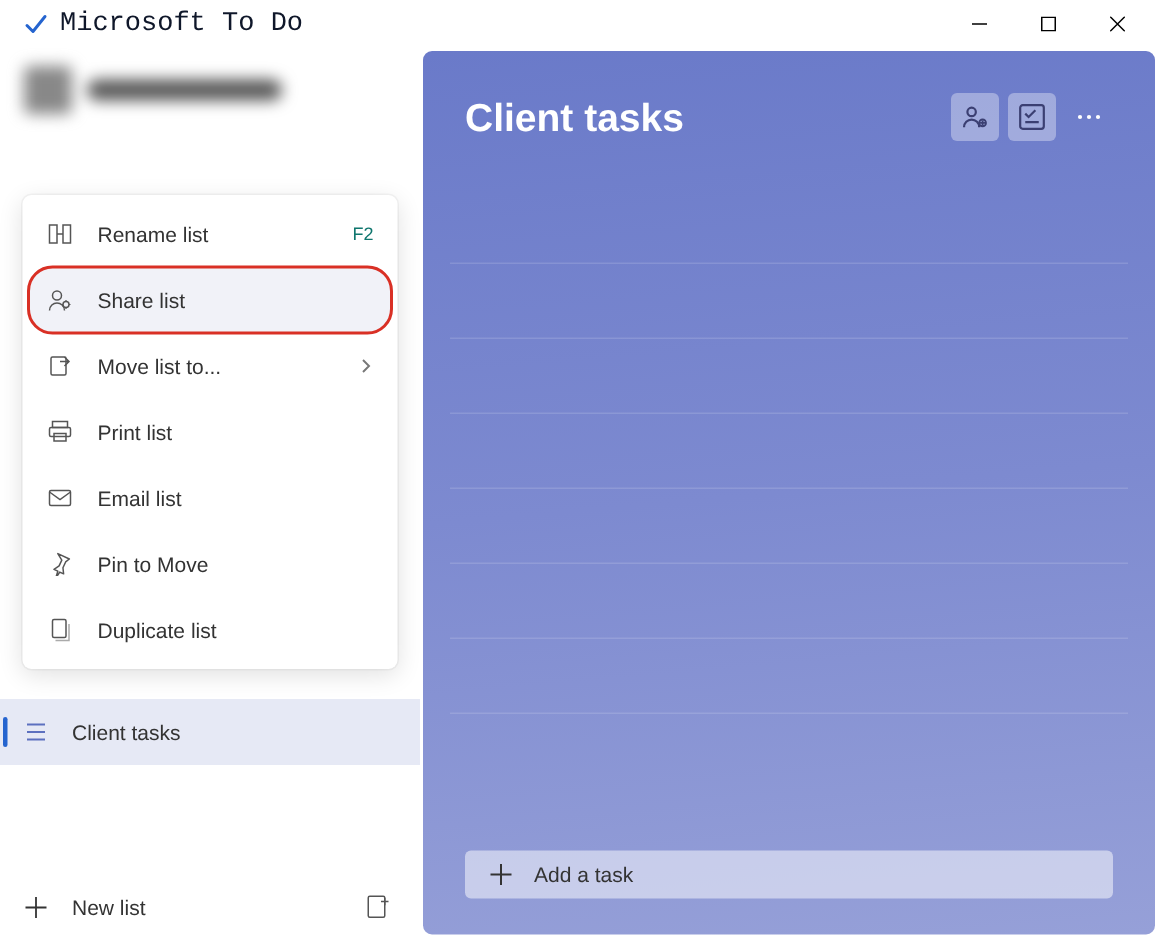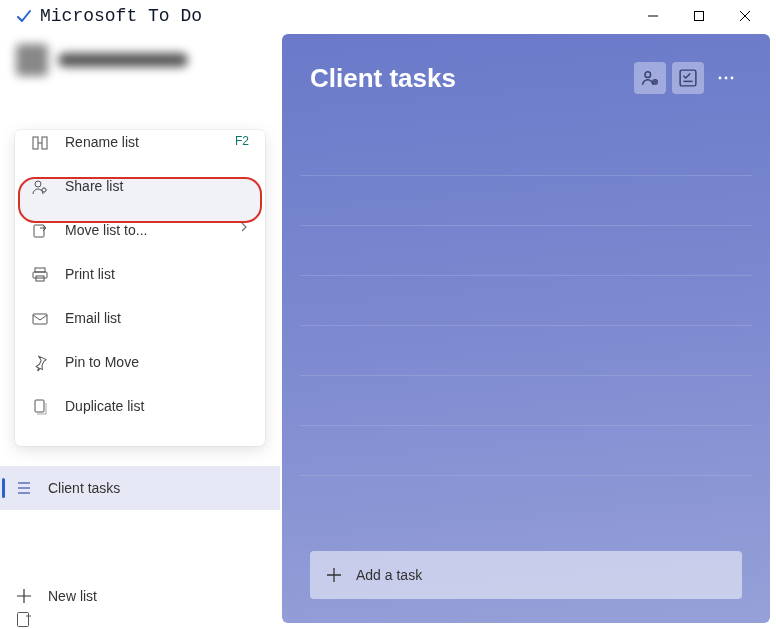--- a/index.html
+++ b/index.html
@@ -17,32 +17,32 @@
     .profile { height: 56px; padding: 8px 16px; display: flex; align-items: center; filter: blur(5px); }
     .profile-avatar { width: 32px; height: 32px; background: #888; border-radius: 4px; margin-right: 10px; }
     .profile-name { width: 130px; height: 14px; background: #555; border-radius: 7px; }
     
     .sidebar-list { flex: 1; }
     .sidebar-item { height: 44px; display: flex; align-items: center; padding: 0 16px; font-size: 14px; color: #333; gap: 16px; }
     .sidebar-item.selected { background: #e6e9f5; position: relative; }
     .sidebar-item.selected::before { content: ""; position: absolute; left: 2px; top: 12px; bottom: 12px; width: 3px; background: #2564cf; border-radius: 2px; }
     .sidebar-item .list-icon { color: #5c70bf; }
     
-    .sidebar-footer { height: 48px; display: flex; padding: 0 16px; flex-direction: column; }
+    .sidebar-footer { height: 48px; display: flex; align-items: center; padding: 0 16px; }
     .new-list { flex: 1; display: flex; align-items: center; gap: 16px; font-size: 14px; color: #333; }
     .new-group-icon { width: 20px; color: #555; }
     
     .context-menu {
       position: absolute; left: 15px; top: 98px; width: 250px;
       background: #fff; border-radius: 6px;
       box-shadow: 0 4px 16px rgba(0,0,0,0.12), 0 0 0 1px rgba(0,0,0,0.04);
       padding: 4px;
       z-index: 10;
     }
-    .menu-item { height: 44px; display: flex; padding: 0 12px; border-radius: 4px; font-size: 14px; color: #333; gap: 16px; }
+    .menu-item { height: 44px; display: flex; align-items: center; padding: 0 12px; border-radius: 4px; font-size: 14px; color: #333; gap: 16px; }
     .menu-item.highlighted { background: #f1f2f8; outline: 2px solid #d93025; outline-offset: -1px; border-radius: 16px; }
     .menu-item.danger { color: #d13438; }
     .menu-item .menu-icon { width: 18px; height: 18px; display: flex; align-items: center; justify-content: center; color: #555; flex-shrink: 0; }
     .menu-item.danger .menu-icon { color: #d13438; }
     .menu-label { flex: 1; }
     .menu-shortcut { font-size: 12px; color: #0f766e; }
     .menu-chevron { color: #777; }
     
     .main {
       flex: 1;
@@ -54,21 +54,21 @@
       position: relative;
     }
     .main-header { display: flex; align-items: center; margin-bottom: 12px; padding: 0 10px; }
     .main-title { color: #fff; font-size: 26px; font-weight: 600; flex: 1; }
     .header-btn { width: 32px; height: 32px; background: rgba(255,255,255,0.35); border-radius: 4px; display: flex; align-items: center; justify-content: center; color: #3b3f72; margin-left: 6px; }
     .header-btn.plain { background: transparent; color: #fff; }
     
     .task-lines { flex: 1; padding-top: 20px; }
     .task-line { height: 50px; border-bottom: 1px solid rgba(255,255,255,0.14); }
     
-    .add-task { height: 48px; background: rgba(255,255,255,0.5); border-radius: 4px; display: flex; align-items: center; padding: 0 16px; gap: 14px; color: #333; font-size: 14px; margin: 0 10px 4px 10px; }
+    .add-task { height: 32px; background: rgba(255,255,255,0.5); border-radius: 4px; display: flex; align-items: center; padding: 0 16px; gap: 14px; color: #333; font-size: 14px; margin: 0 10px 4px 10px; }
     
     svg { display: block; }
   </style>
 </head>
 <body>
 
 <div class="titlebar">
   <span class="titlebar-icon">
     <svg width="16" height="16" viewBox="0 0 16 16">
         <path d="M2 9 L6 13 L14 3" stroke="#2564cf" stroke-width="2" fill="none" stroke-linecap="round" stroke-linejoin="round"></path>

